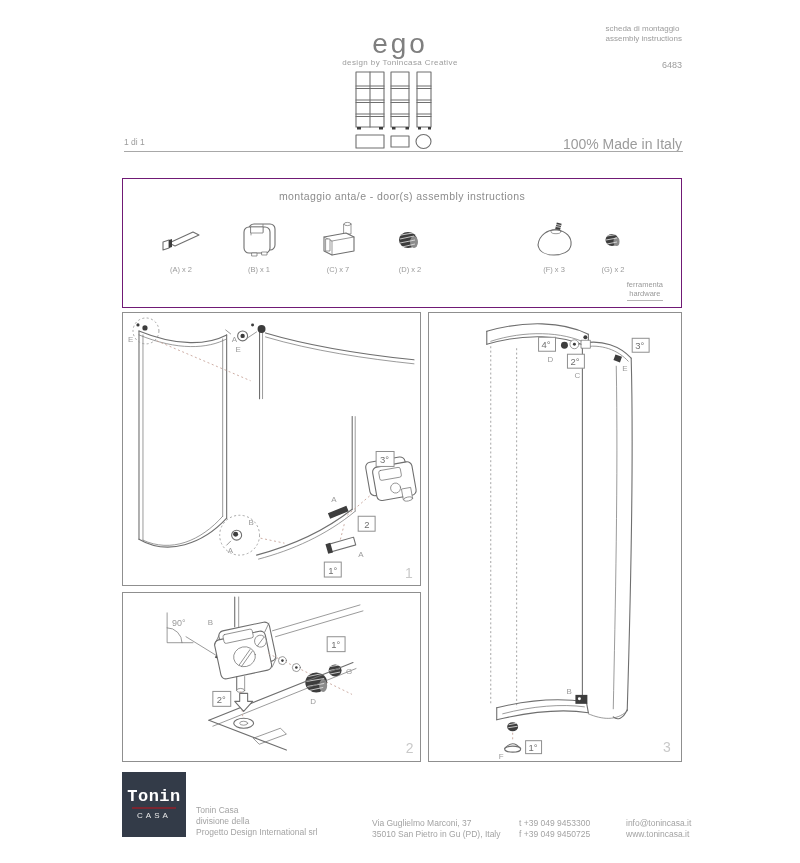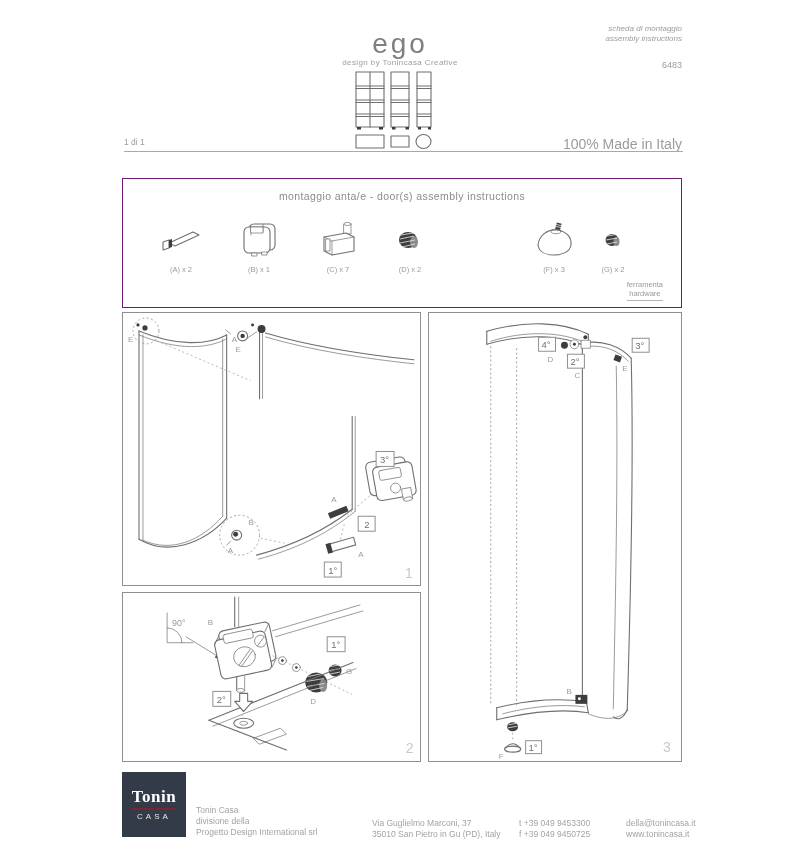--- a/index.html
+++ b/index.html
@@ -4,21 +4,21 @@
 <style>
   html,body{margin:0;padding:0;background:#fff;}
   .page{position:relative;width:800px;height:863px;background:#ffffff;
         font-family:"Liberation Sans",sans-serif;color:#9a9a9a;overflow:hidden;}
   .abs{position:absolute;}
 
   
   .product-title{left:0;right:0;top:28px;text-align:center;font-size:28px;
                  color:#7f7f7f;letter-spacing:3px;font-weight:normal;}
   .product-sub{left:0;right:0;top:58px;text-align:center;font-size:8px;color:#9c9c9c;letter-spacing:.4px;}
-  .sheet-labels{right:118px;top:24px;text-align:right;font-size:8px;line-height:10px;color:#9c9c9c;font-style:italic;}
+  .sheet-labels{right:118px;top:24px;font-size:8px;line-height:10px;color:#9c9c9c;}
   .sheet-code{right:118px;top:60px;text-align:right;font-size:9px;color:#9c9c9c;}
   .page-indicator{left:124px;top:137px;font-size:8.5px;color:#9c9c9c;}
   .made-in{right:118px;top:136px;font-size:14px;color:#9c9c9c;}
   .head-rule{left:124px;top:151px;width:559px;height:1px;background:#a8a8a8;}
   .variants-svg{left:354px;top:70px;width:86px;height:82px;}
 
   
   .parts-box{left:122px;top:178px;width:558px;height:128px;border:1px solid #701a75;background:#fff;}
   .parts-title{position:absolute;left:0;right:0;top:11px;text-align:center;
                font-size:10.5px;color:#8c8c8c;letter-spacing:.4px;}
@@ -43,21 +43,21 @@
   .dot{fill:none;stroke:#9a9a9a;stroke-width:.9;stroke-dasharray:2,2.4;}
   .lead{fill:none;stroke:#c7a49a;stroke-width:.9;stroke-dasharray:2,2.6;}
   .stepbox{fill:#ffffff;stroke:#8f8f8f;stroke-width:1;}
   .steptxt{font-size:9.5px;fill:#6f6f6f;font-family:"Liberation Sans",sans-serif;}
   .lbl{font-size:8px;fill:#9a9a9a;font-family:"Liberation Sans",sans-serif;}
   .pnum{font-size:14px;fill:#c9c9c9;font-family:"Liberation Sans",sans-serif;}
   .wline{stroke:#e9e9e9;stroke-width:.8;fill:none;}
 
   
   .logo{left:122px;top:772px;width:64px;height:65px;background:#333b48;text-align:center;}
-  .logo-title{font-family:Liberation Serif, serif;font-size:17px;color:#ffffff;
+  .logo-title{font-family:Liberation Mono, monospace;font-size:17px;color:#ffffff;
               letter-spacing:.5px;margin-top:15px;font-weight:bold;}
   .logo-rule{width:44px;height:2px;background:#7a2631;margin:1px auto 2px auto;}
   .logo-sub{font-size:8px;letter-spacing:3px;color:#e9e9e9;}
   .foot-block{font-size:8.5px;line-height:11px;color:#a3a3a3;}
   .company{left:196px;top:805px;}
   .address{left:372px;top:818px;}
   .contact{left:519px;top:818px;}
   .web{left:626px;top:818px;}
 </style>
 </head>
@@ -420,17 +420,17 @@
     <div>Via Guglielmo Marconi, 37</div>
     <div>35010 San Pietro in Gu (PD), Italy</div>
   </div>
 
   <div class="abs foot-block contact">
     <div>t +39 049 9453300</div>
     <div>f +39 049 9450725</div>
   </div>
 
   <div class="abs foot-block web">
-    <div>della@tonincasa.it</div>
+    <div>info@tonincasa.it</div>
     <div>www.tonincasa.it</div>
   </div>
 
 </div>
 
 </body></html>

